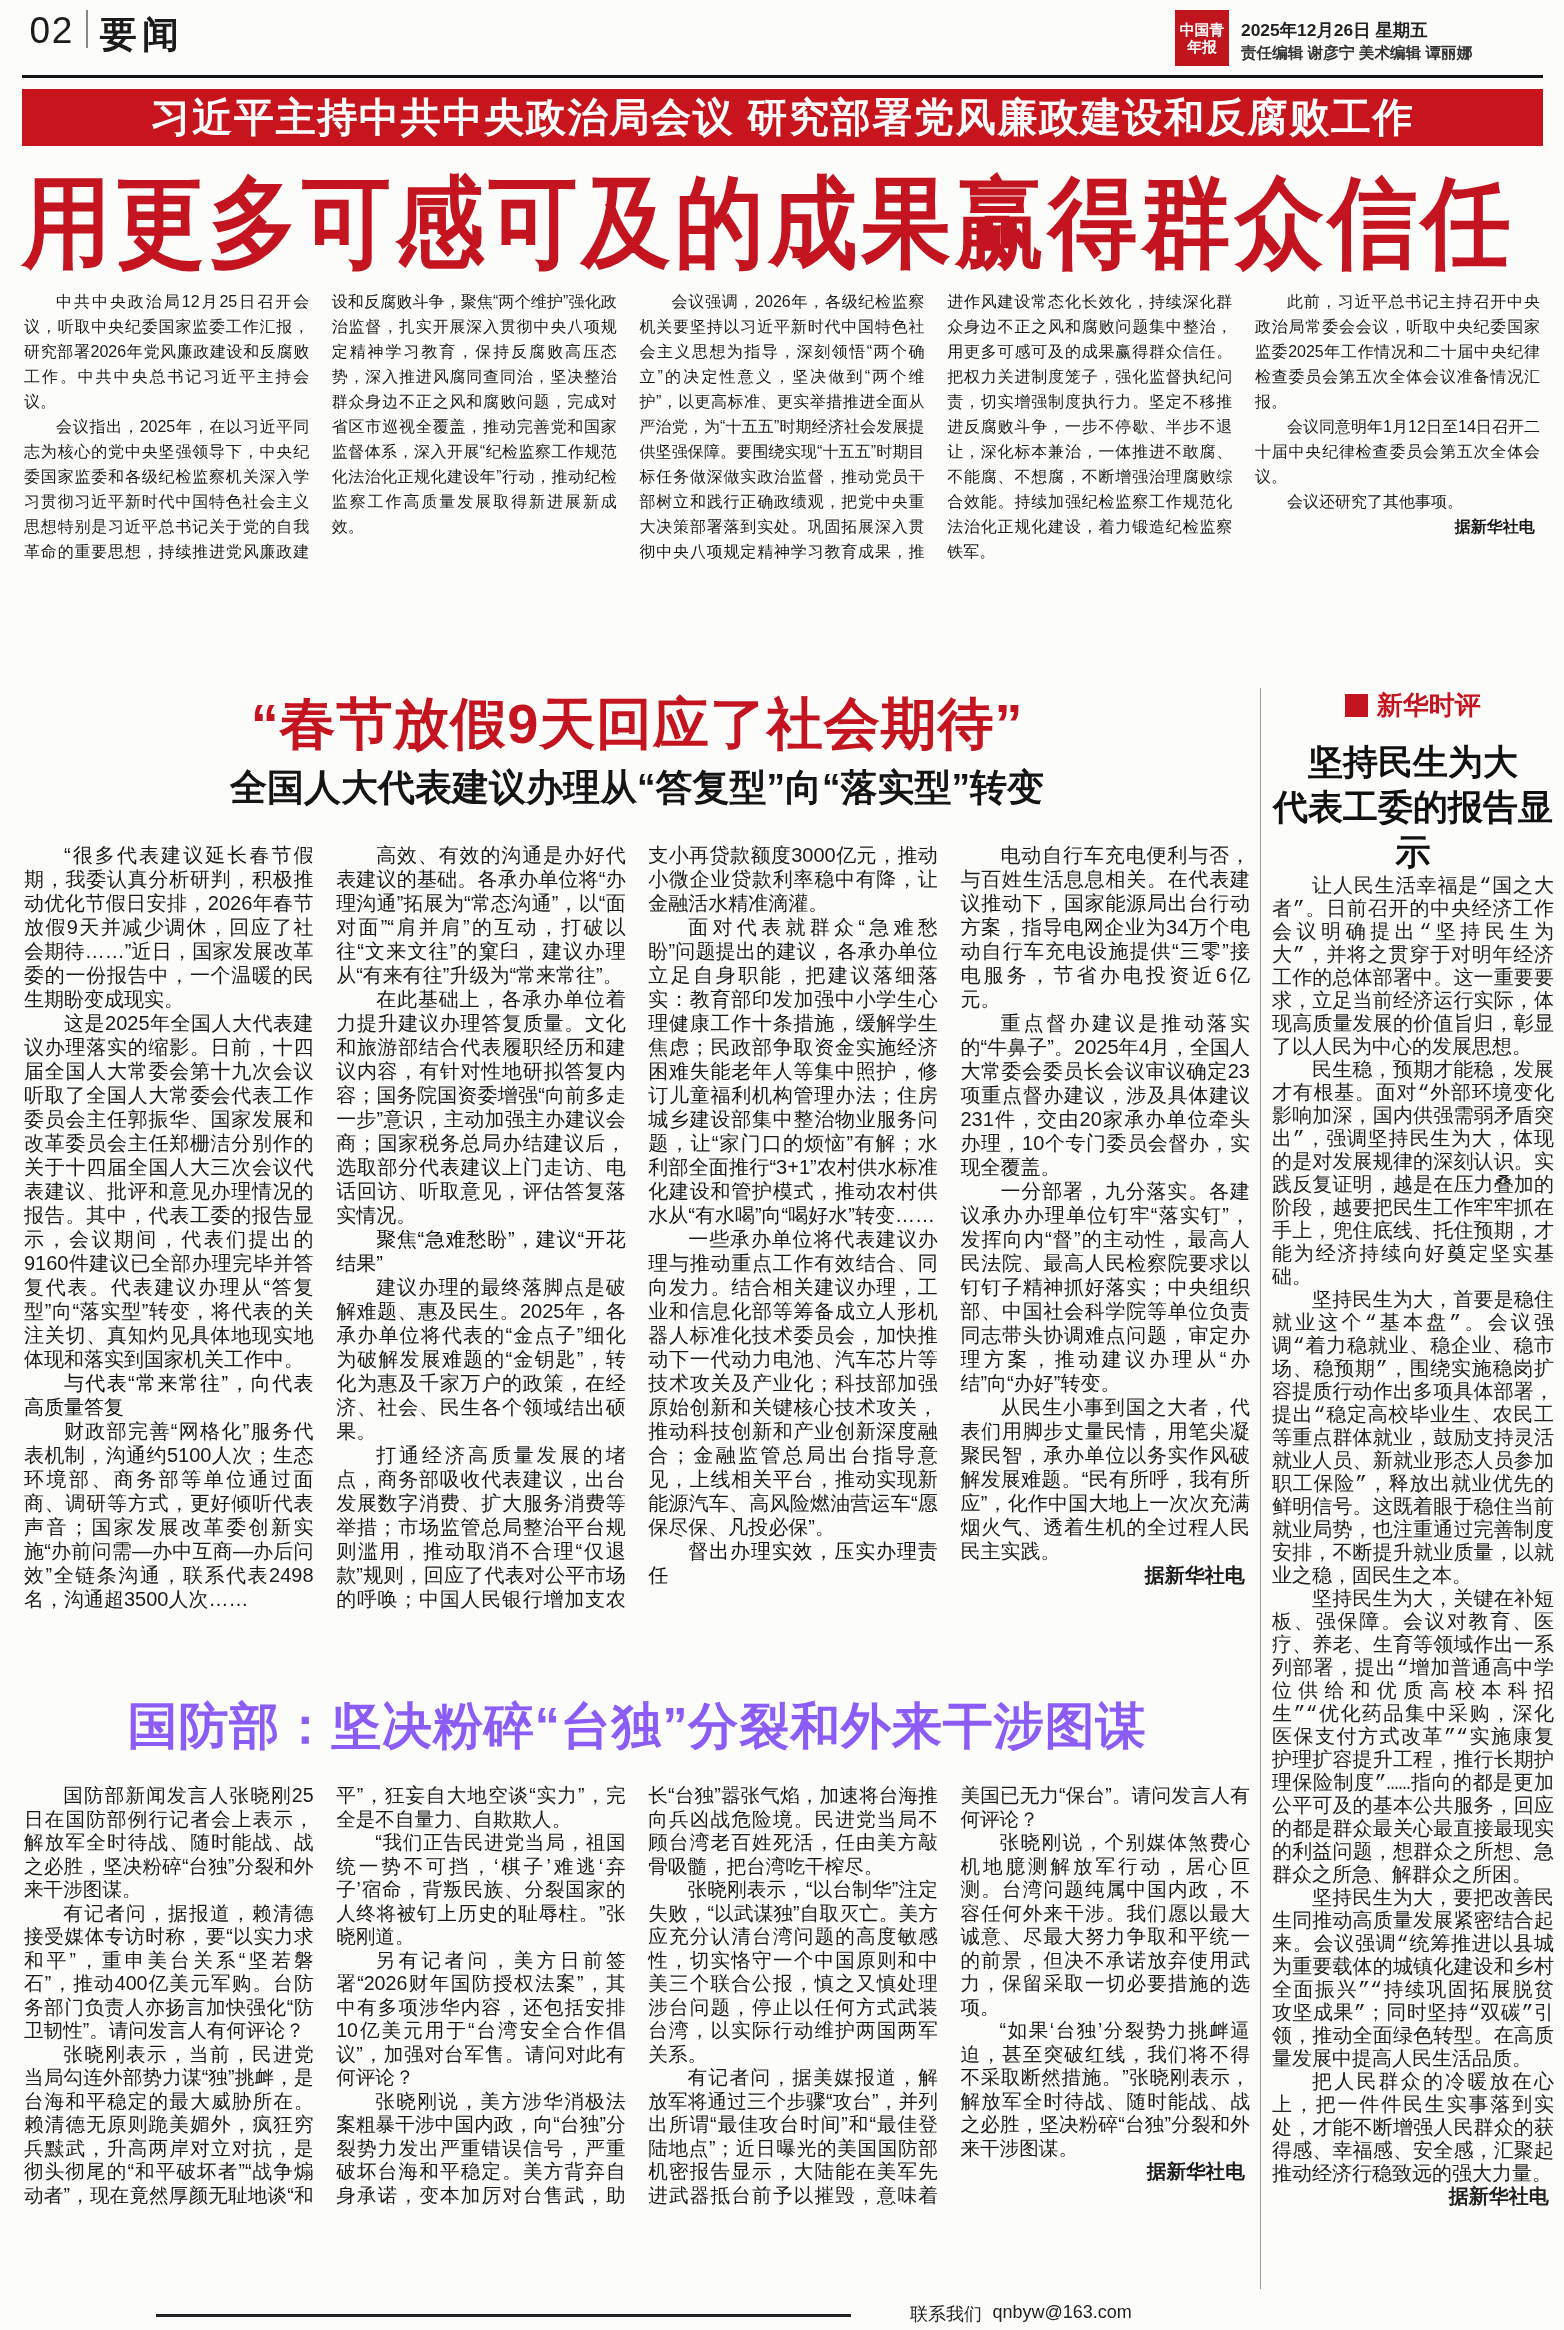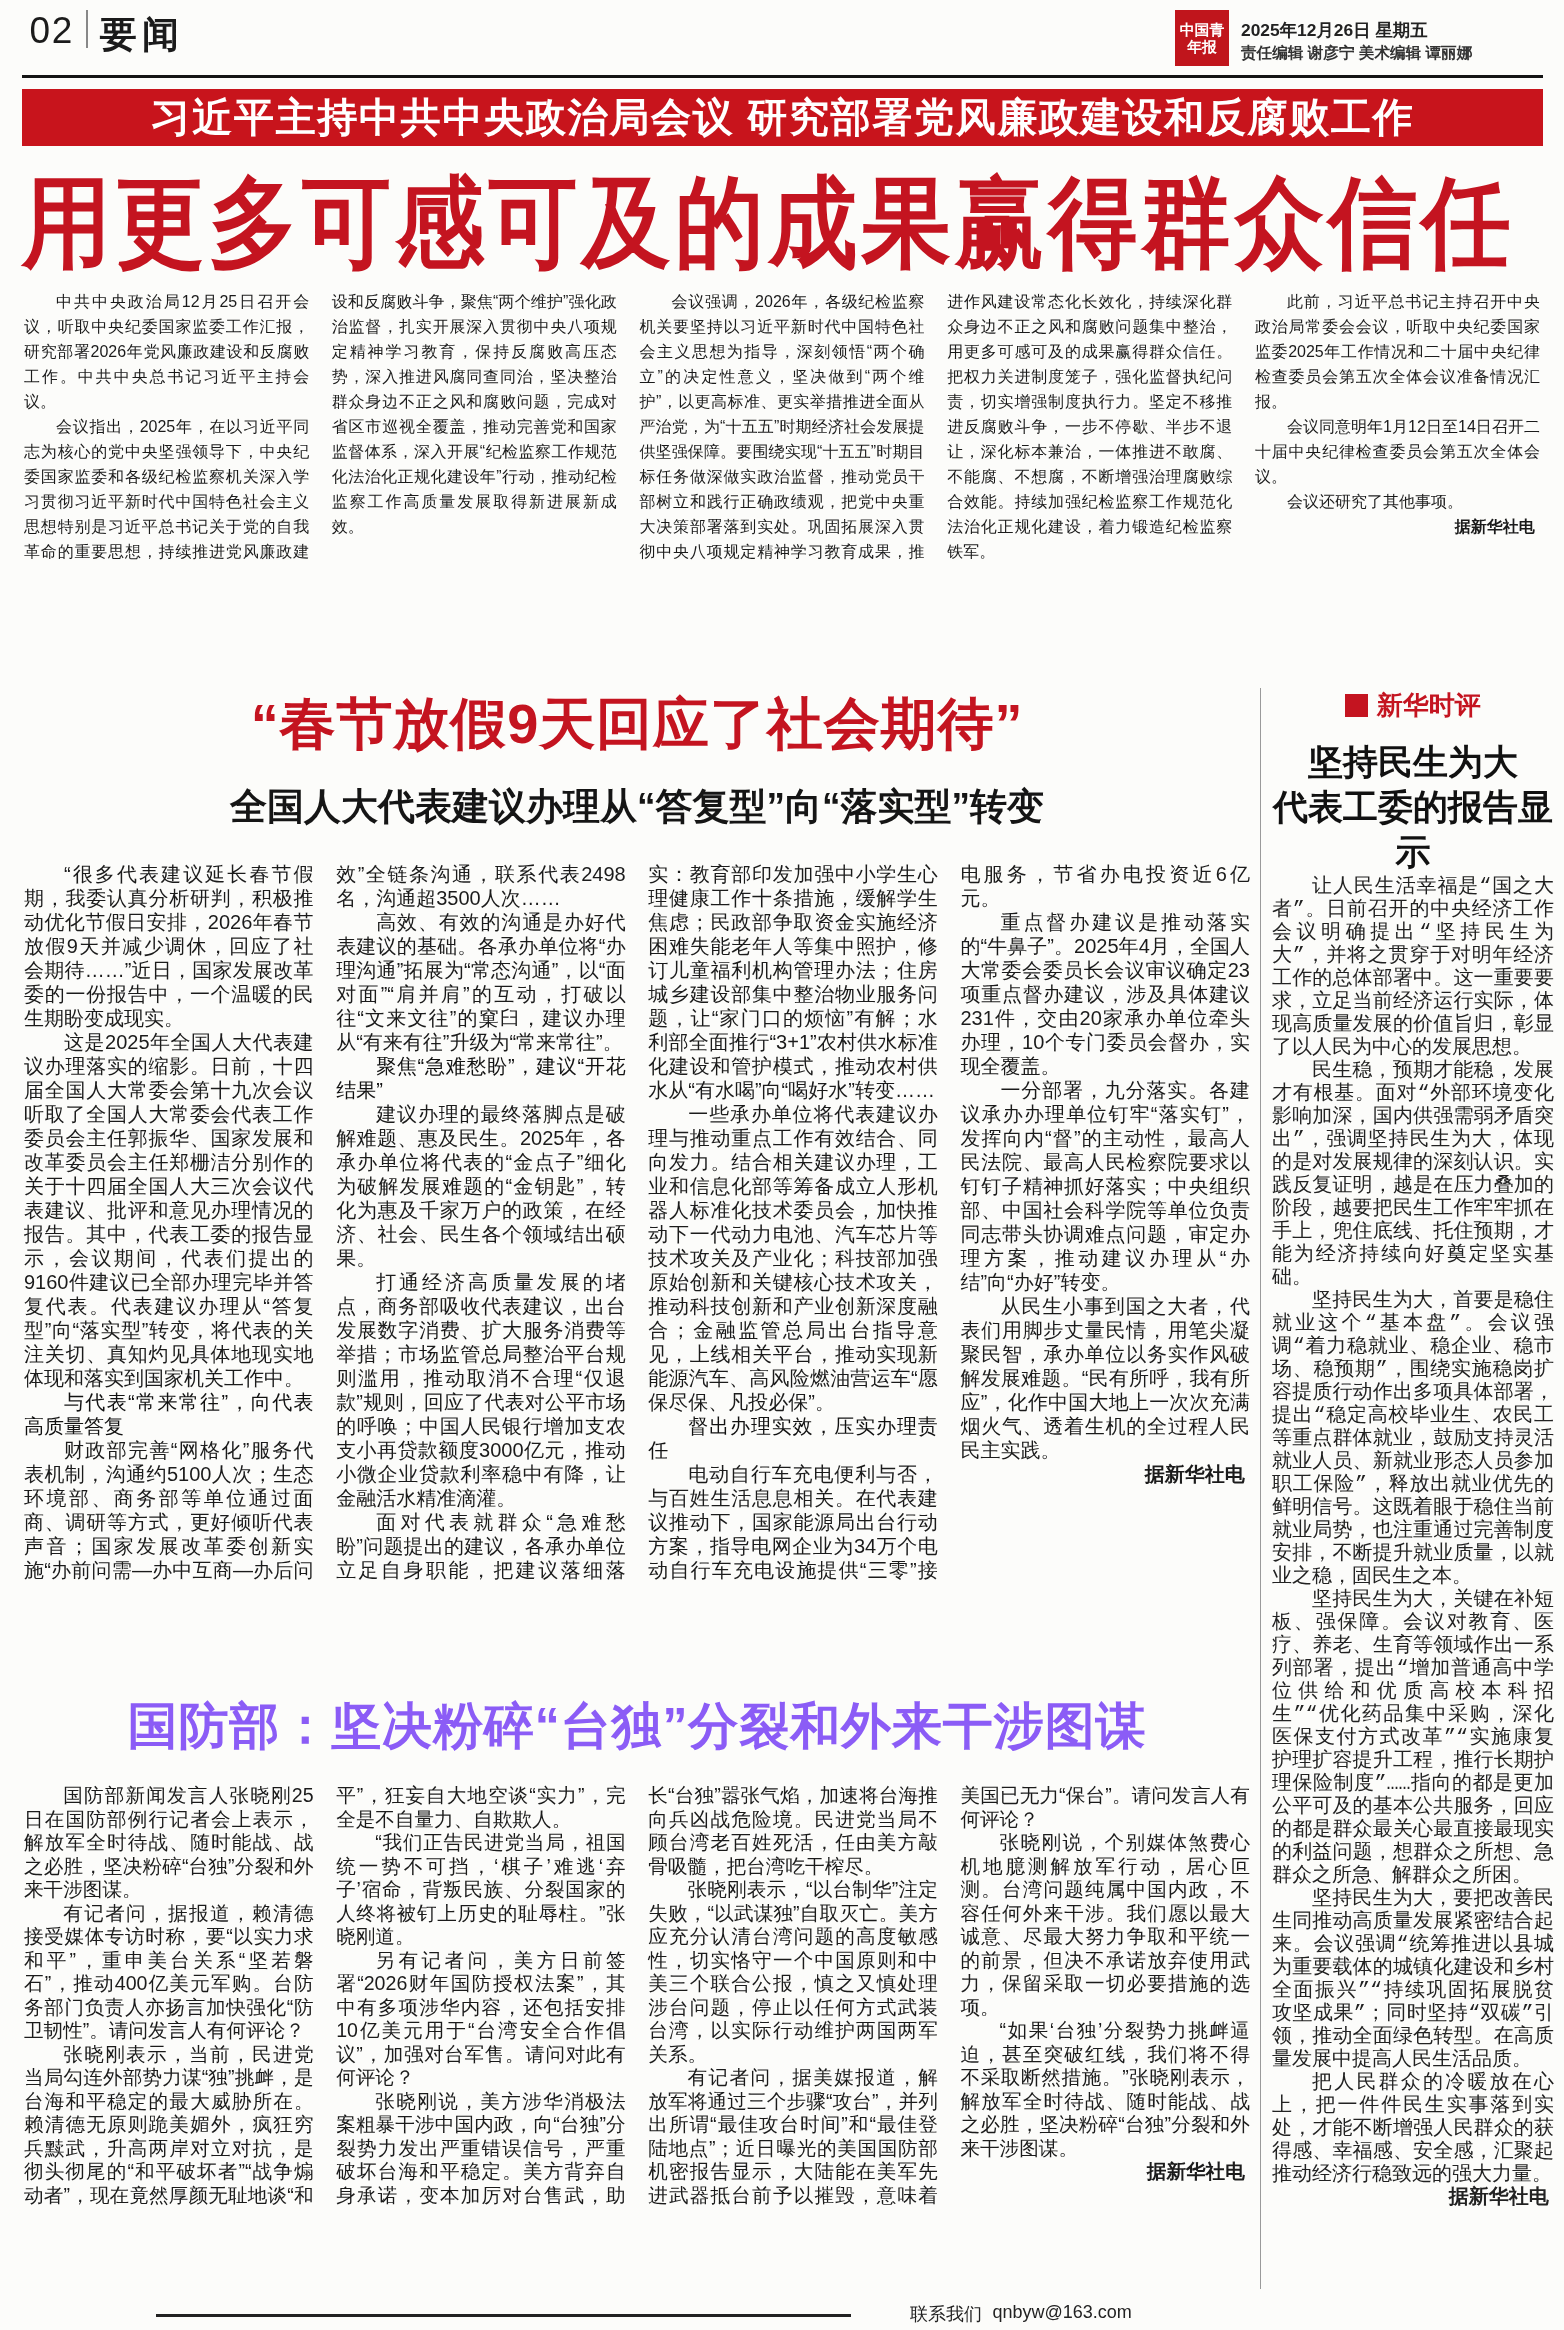--- a/index.html
+++ b/index.html
@@ -26,21 +26,21 @@
             color:#c41420;white-space:nowrap;letter-spacing:4.3px;transform:scaleY(1.12);
             transform-origin:top left;text-align:justify;}
   .s1-body{position:absolute;left:24px;top:289px;width:1516px;height:388px;
            column-count:5;column-gap:22.6px;font-size:16px;line-height:25px;
            text-align:justify;overflow:hidden;}
   p{margin:0;text-indent:2em;}
   .byline{text-indent:0;text-align:right;font-weight:700;padding-right:5.2px;}
   
   .s2{position:absolute;left:24px;top:687px;width:1226px;}
   .s2-headline{font-size:56px;font-weight:800;color:#c41420;text-align:center;letter-spacing:0.9px;}
-  .s2-subtitle{margin-top:19px;font-size:37px;font-weight:600;color:#151515;text-align:center;}
+  .s2-subtitle{margin-top:0;font-size:37px;font-weight:600;color:#151515;text-align:center;}
   .s2-body{margin-top:29.6px;height:827px;column-count:4;column-gap:22.6px;
            font-size:20px;line-height:24px;text-align:justify;overflow:hidden;}
   .subhead{font-weight:400;color:#111;}
   
   .s3{position:absolute;left:24px;top:1693px;width:1226px;}
   .s3-headline{font-size:50px;font-weight:800;color:#8b5cf6;text-align:center;letter-spacing:0.9px;}
   .s3-body{margin-top:24px;height:478px;column-count:4;column-gap:22.6px;
            font-size:19.6px;line-height:23.5px;text-align:justify;overflow:hidden;}
   
   .vrule{position:absolute;left:1260px;top:688px;width:0.9px;height:1601px;background:#9a9a9a;}
@@ -88,20 +88,21 @@
 
   <div class="s2">
     <div class="s2-headline">“春节放假9天回应了社会期待”</div>
     <div class="s2-subtitle">全国人大代表建议办理从“答复型”向“落实型”转变</div>
     <div class="s2-body">
       <p>“很多代表建议延长春节假期，我委认真分析研判，积极推动优化节假日安排，2026年春节放假9天并减少调休，回应了社会期待……”近日，国家发展改革委的一份报告中，一个温暖的民生期盼变成现实。</p>
       <p>这是2025年全国人大代表建议办理落实的缩影。日前，十四届全国人大常委会第十九次会议听取了全国人大常委会代表工作委员会主任郭振华、国家发展和改革委员会主任郑栅洁分别作的关于十四届全国人大三次会议代表建议、批评和意见办理情况的报告。其中，代表工委的报告显示，会议期间，代表们提出的9160件建议已全部办理完毕并答复代表。代表建议办理从“答复型”向“落实型”转变，将代表的关注关切、真知灼见具体地现实地体现和落实到国家机关工作中。</p>
       <p class="subhead">与代表“常来常往”，向代表高质量答复</p>
       <p>财政部完善“网格化”服务代表机制，沟通约5100人次；生态环境部、商务部等单位通过面商、调研等方式，更好倾听代表声音；国家发展改革委创新实施“办前问需—办中互商—办后问效”全链条沟通，联系代表2498名，沟通超3500人次……</p>
       <p>高效、有效的沟通是办好代表建议的基础。各承办单位将“办理沟通”拓展为“常态沟通”，以“面对面”“肩并肩”的互动，打破以往“文来文往”的窠臼，建议办理从“有来有往”升级为“常来常往”。</p>
+      <p>在此基础上，各承办单位着力提升建议办理答复质量。文化和旅游部结合代表履职经历和建议内容，有针对性地研拟答复内容；国务院国资委增强“向前多走一步”意识，主动加强主办建议会商；国家税务总局办结建议后，选取部分代表建议上门走访、电话回访、听取意见，评估答复落实情况。</p>
       <p class="subhead">聚焦“急难愁盼”，建议“开花结果”</p>
       <p>建议办理的最终落脚点是破解难题、惠及民生。2025年，各承办单位将代表的“金点子”细化为破解发展难题的“金钥匙”，转化为惠及千家万户的政策，在经济、社会、民生各个领域结出硕果。</p>
       <p>打通经济高质量发展的堵点，商务部吸收代表建议，出台发展数字消费、扩大服务消费等举措；市场监管总局整治平台规则滥用，推动取消不合理“仅退款”规则，回应了代表对公平市场的呼唤；中国人民银行增加支农支小再贷款额度3000亿元，推动小微企业贷款利率稳中有降，让金融活水精准滴灌。</p>
       <p>面对代表就群众“急难愁盼”问题提出的建议，各承办单位立足自身职能，把建议落细落实：教育部印发加强中小学生心理健康工作十条措施，缓解学生焦虑；民政部争取资金实施经济困难失能老年人等集中照护，修订儿童福利机构管理办法；住房城乡建设部集中整治物业服务问题，让“家门口的烦恼”有解；水利部全面推行“3+1”农村供水标准化建设和管护模式，推动农村供水从“有水喝”向“喝好水”转变……</p>
       <p>一些承办单位将代表建议办理与推动重点工作有效结合、同向发力。结合相关建议办理，工业和信息化部等筹备成立人形机器人标准化技术委员会，加快推动下一代动力电池、汽车芯片等技术攻关及产业化；科技部加强原始创新和关键核心技术攻关，推动科技创新和产业创新深度融合；金融监管总局出台指导意见，上线相关平台，推动实现新能源汽车、高风险燃油营运车“愿保尽保、凡投必保”。</p>
       <p class="subhead">督出办理实效，压实办理责任</p>
       <p>电动自行车充电便利与否，与百姓生活息息相关。在代表建议推动下，国家能源局出台行动方案，指导电网企业为34万个电动自行车充电设施提供“三零”接电服务，节省办电投资近6亿元。</p>
       <p>重点督办建议是推动落实的“牛鼻子”。2025年4月，全国人大常委会委员长会议审议确定23项重点督办建议，涉及具体建议231件，交由20家承办单位牵头办理，10个专门委员会督办，实现全覆盖。</p>
       <p>一分部署，九分落实。各建议承办办理单位钉牢“落实钉”，发挥向内“督”的主动性，最高人民法院、最高人民检察院要求以钉钉子精神抓好落实；中央组织部、中国社会科学院等单位负责同志带头协调难点问题，审定办理方案，推动建议办理从“办结”向“办好”转变。</p>
       <p>从民生小事到国之大者，代表们用脚步丈量民情，用笔尖凝聚民智，承办单位以务实作风破解发展难题。“民有所呼，我有所应”，化作中国大地上一次次充满烟火气、透着生机的全过程人民民主实践。</p>

